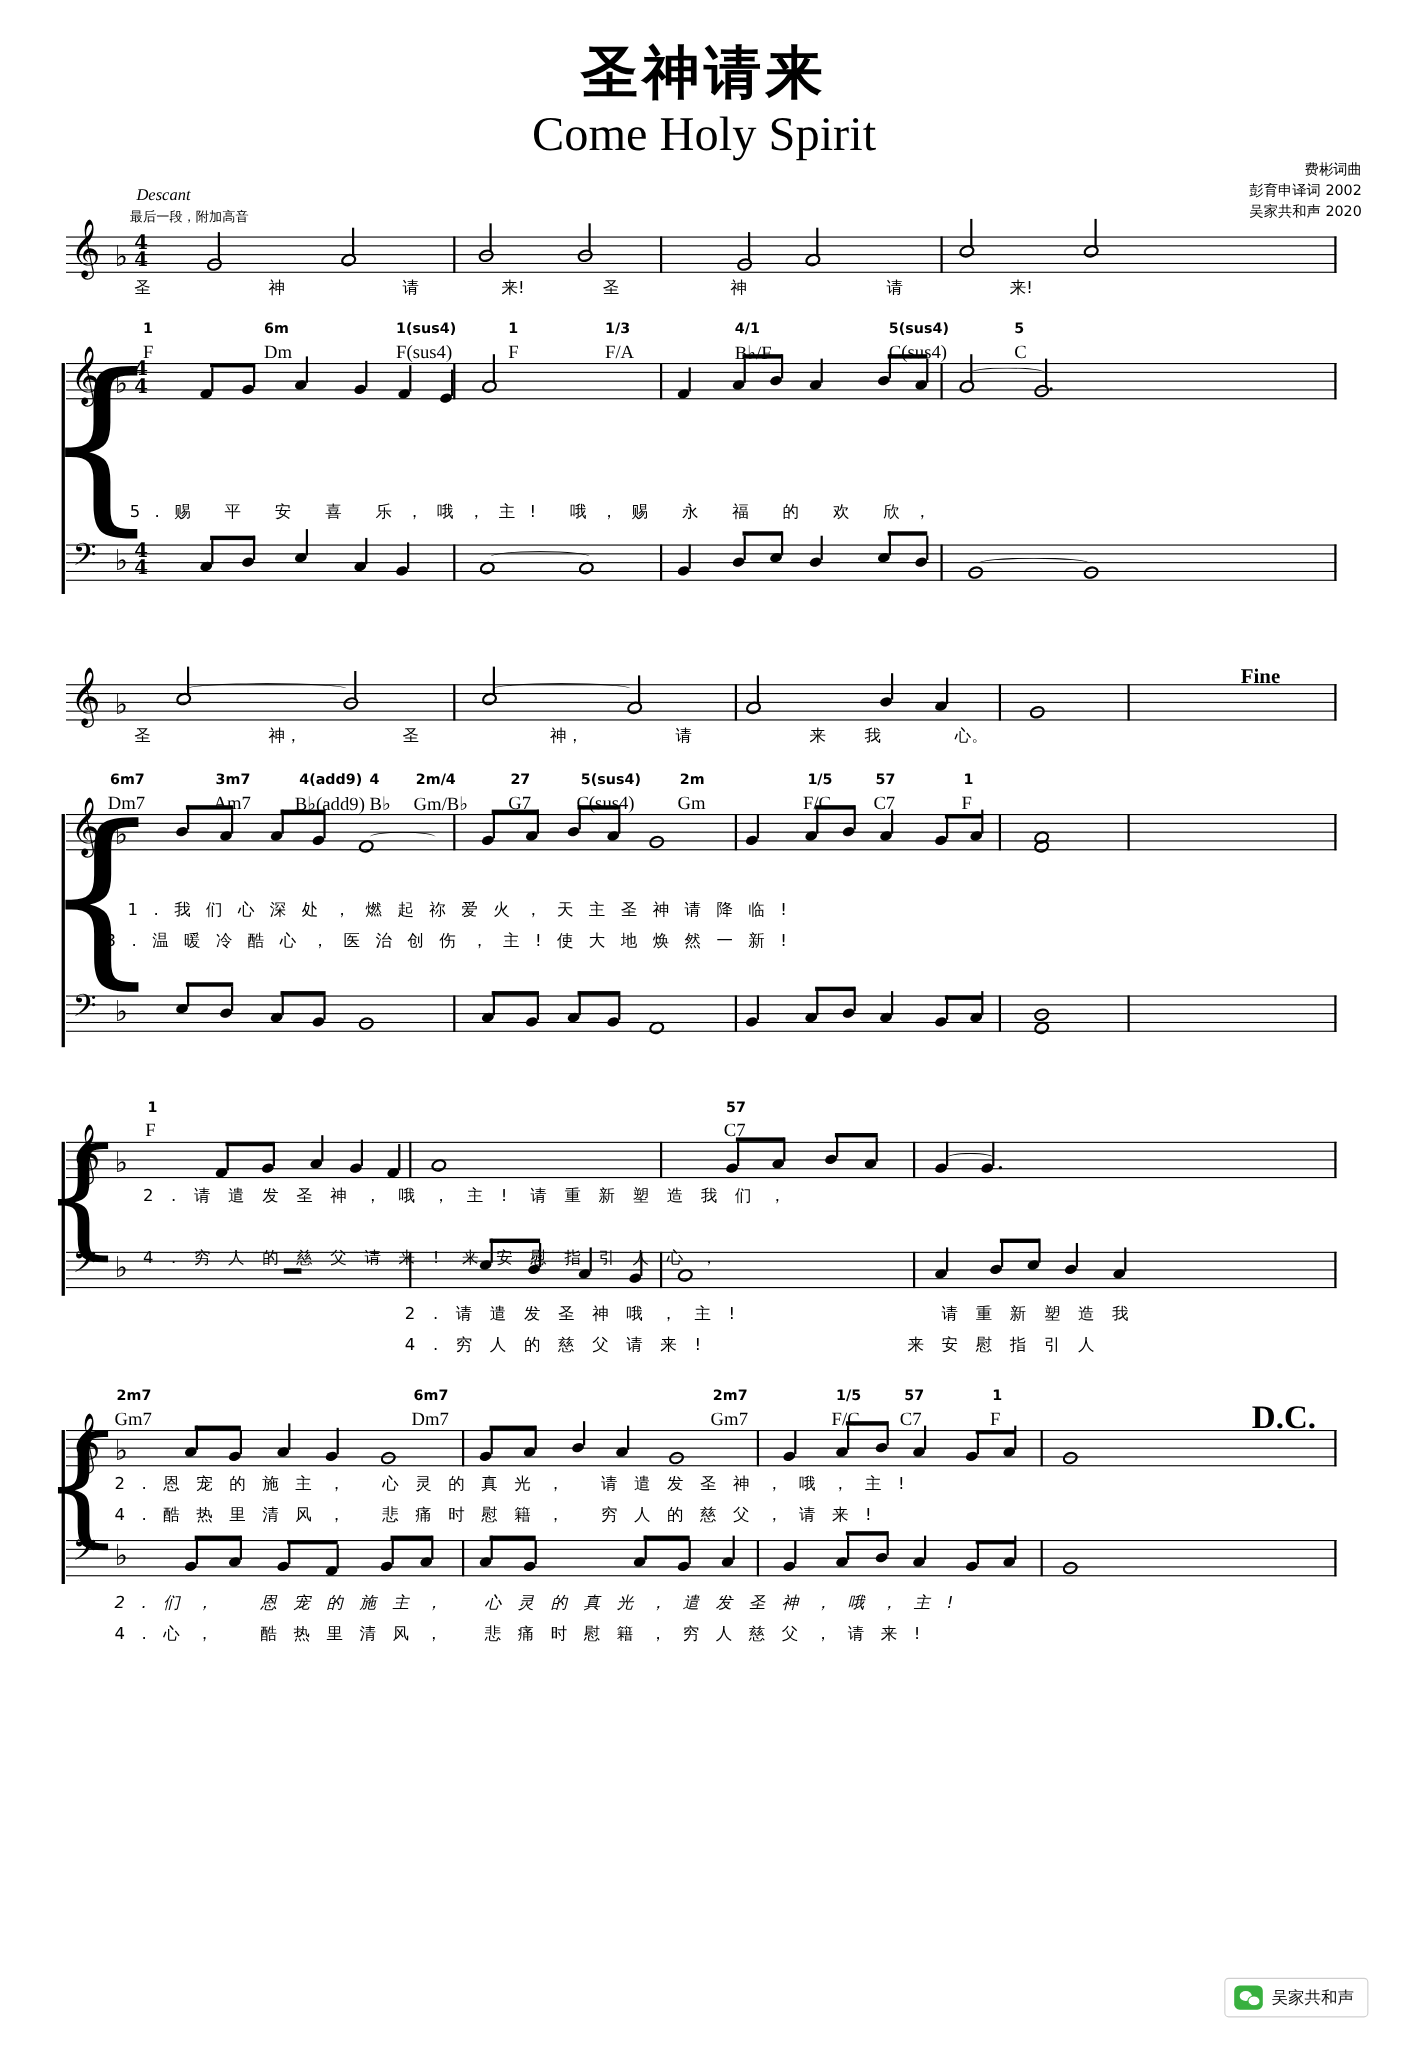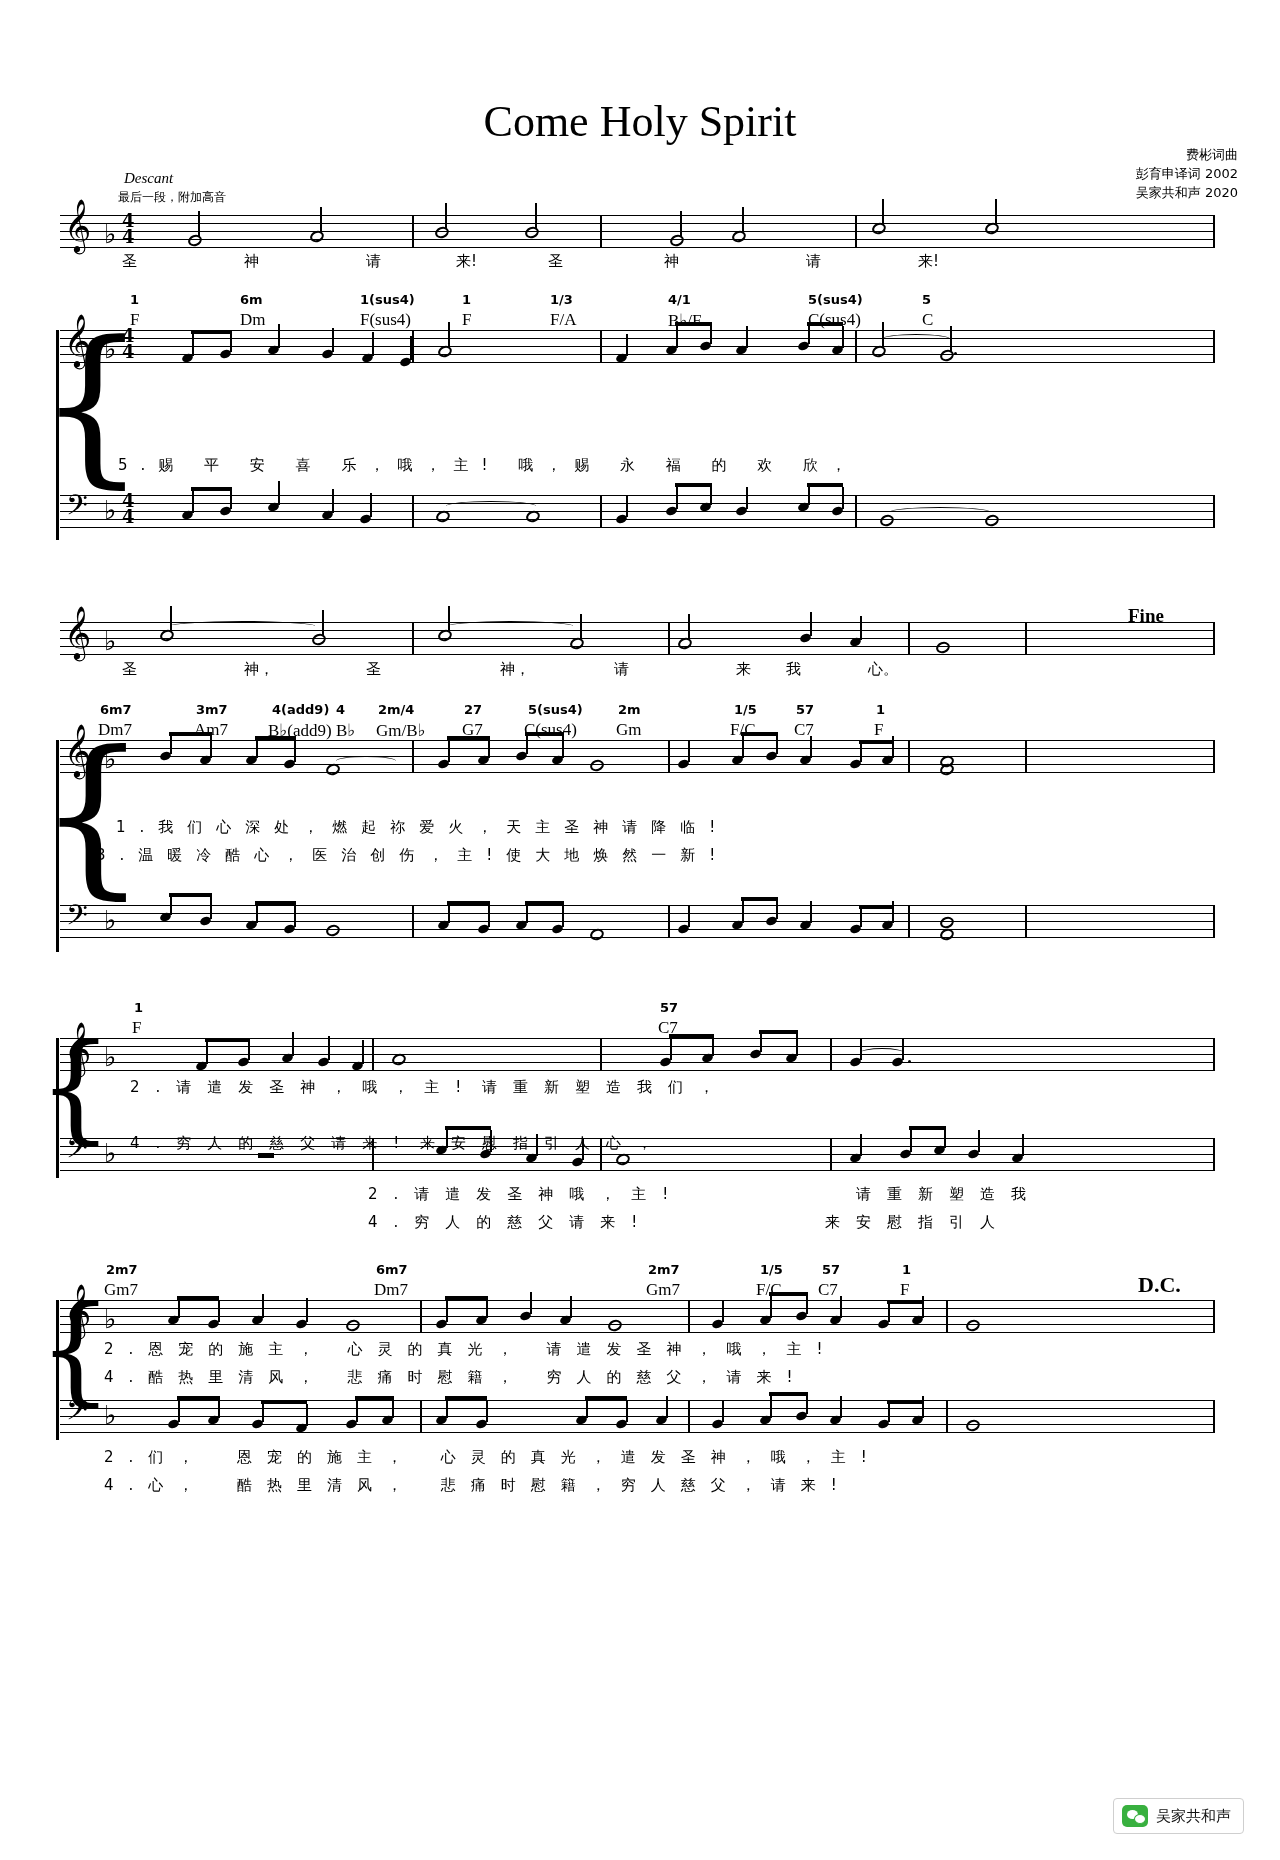--- a/index.html
+++ b/index.html
@@ -106,20 +106,21 @@
     content:"";position:absolute;left:12px;top:9px;width:10px;height:8px;
     border-radius:50%;background:#fff;border:1.5px solid #38b03f;
   }
   .badge-text{font-family:"DejaVu Sans", sans-serif;font-size:15px;color:#111;}
 </style>
 </head>
 <body>
 
 <div class="page">
 
+  <div class="title-cn">圣神请来</div>
   <div class="title-en">Come Holy Spirit</div>
   <div class="credits">
     <div>费彬词曲</div>
     <div>彭育申译词 2002</div>
     <div>吴家共和声 2020</div>
   </div>
 
   <div class="txt mark-ital" style="left:124px;top:170px;">Descant</div>
   <div class="txt smallcn" style="left:118px;top:189px;">最后一段，附加高音</div>
 
@@ -601,21 +602,21 @@
   <div class="txt chord" style="left:374px;top:1280px;">Dm7</div>
   <div class="txt num" style="left:648px;top:1262px;">2m7</div>
   <div class="txt chord" style="left:646px;top:1280px;">Gm7</div>
   <div class="txt num" style="left:760px;top:1262px;">1/5</div>
   <div class="txt chord" style="left:756px;top:1280px;">F/C</div>
   <div class="txt num" style="left:822px;top:1262px;">57</div>
   <div class="txt chord" style="left:818px;top:1280px;">C7</div>
   <div class="txt num" style="left:902px;top:1262px;">1</div>
   <div class="txt chord" style="left:900px;top:1280px;">F</div>
 
-  <div class="txt mark-bold" style="left:1138px;top:1272px;font-size:22px;">D.C.</div>
+  <div class="txt mark-bold" style="left:1138px;top:1272px;font-size:30px;">D.C.</div>
 
   <div class="sysbar" style="left:56px;top:1300px;height:140px;"></div>
   <div class="txt" style="left:38px;top:1302px;font-size:118px;line-height:0.8;font-family:'DejaVu Serif',serif;">{</div>
 
   <div class="staff" style="left:60px;top:1300px;width:1155px;height:33px;">
     <div class="ln"></div>
       <div class="ln"></div>
       <div class="ln"></div>
       <div class="ln"></div>
       <div class="ln"></div>
@@ -726,21 +727,21 @@
       <div class="stem" style="left:862px;top:-4px;height:22px;"></div>
     <div class="beam" style="left:827px;top:0px;width:36px;"></div>
     <div class="nh open" style="left:906px;top:20px;"></div>
 
     <div class="bar" style="left:360px;top:0;height:33px;"></div>
     <div class="bar" style="left:628px;top:0;height:33px;"></div>
     <div class="bar" style="left:886px;top:0;height:33px;"></div>
     <div class="bar" style="left:1153px;top:0;height:33px;"></div>
   </div>
 
-  <div class="txt lyr" style="left:104px;top:1448px;letter-spacing:15px;">
+  <div class="txt lyr" style="left:104px;top:1448px;letter-spacing:15px;font-style:italic;">
     <span>2.们，</span><span style="letter-spacing:0">&nbsp;&nbsp;&nbsp;&nbsp;&nbsp;&nbsp;</span><span>恩</span><span>宠</span><span>的</span><span>施</span><span>主，</span><span style="letter-spacing:0">&nbsp;&nbsp;&nbsp;&nbsp;&nbsp;</span><span>心</span><span>灵</span><span>的</span><span>真</span><span>光，</span><span>遣</span><span>发</span><span>圣</span><span>神，</span><span>哦，</span><span>主!</span>
   </div>
   <div class="txt lyr" style="left:104px;top:1476px;letter-spacing:15px;">
     <span>4.心，</span><span style="letter-spacing:0">&nbsp;&nbsp;&nbsp;&nbsp;&nbsp;&nbsp;</span><span>酷</span><span>热</span><span>里</span><span>清</span><span>风，</span><span style="letter-spacing:0">&nbsp;&nbsp;&nbsp;&nbsp;&nbsp;</span><span>悲</span><span>痛</span><span>时</span><span>慰</span><span>籍，</span><span>穷</span><span>人</span><span>慈</span><span>父，</span><span>请</span><span>来!</span>
   </div>
 
   <div class="footer-badge">
     <div class="wx-icon"></div>
     <div class="badge-text">吴家共和声</div>
   </div>

